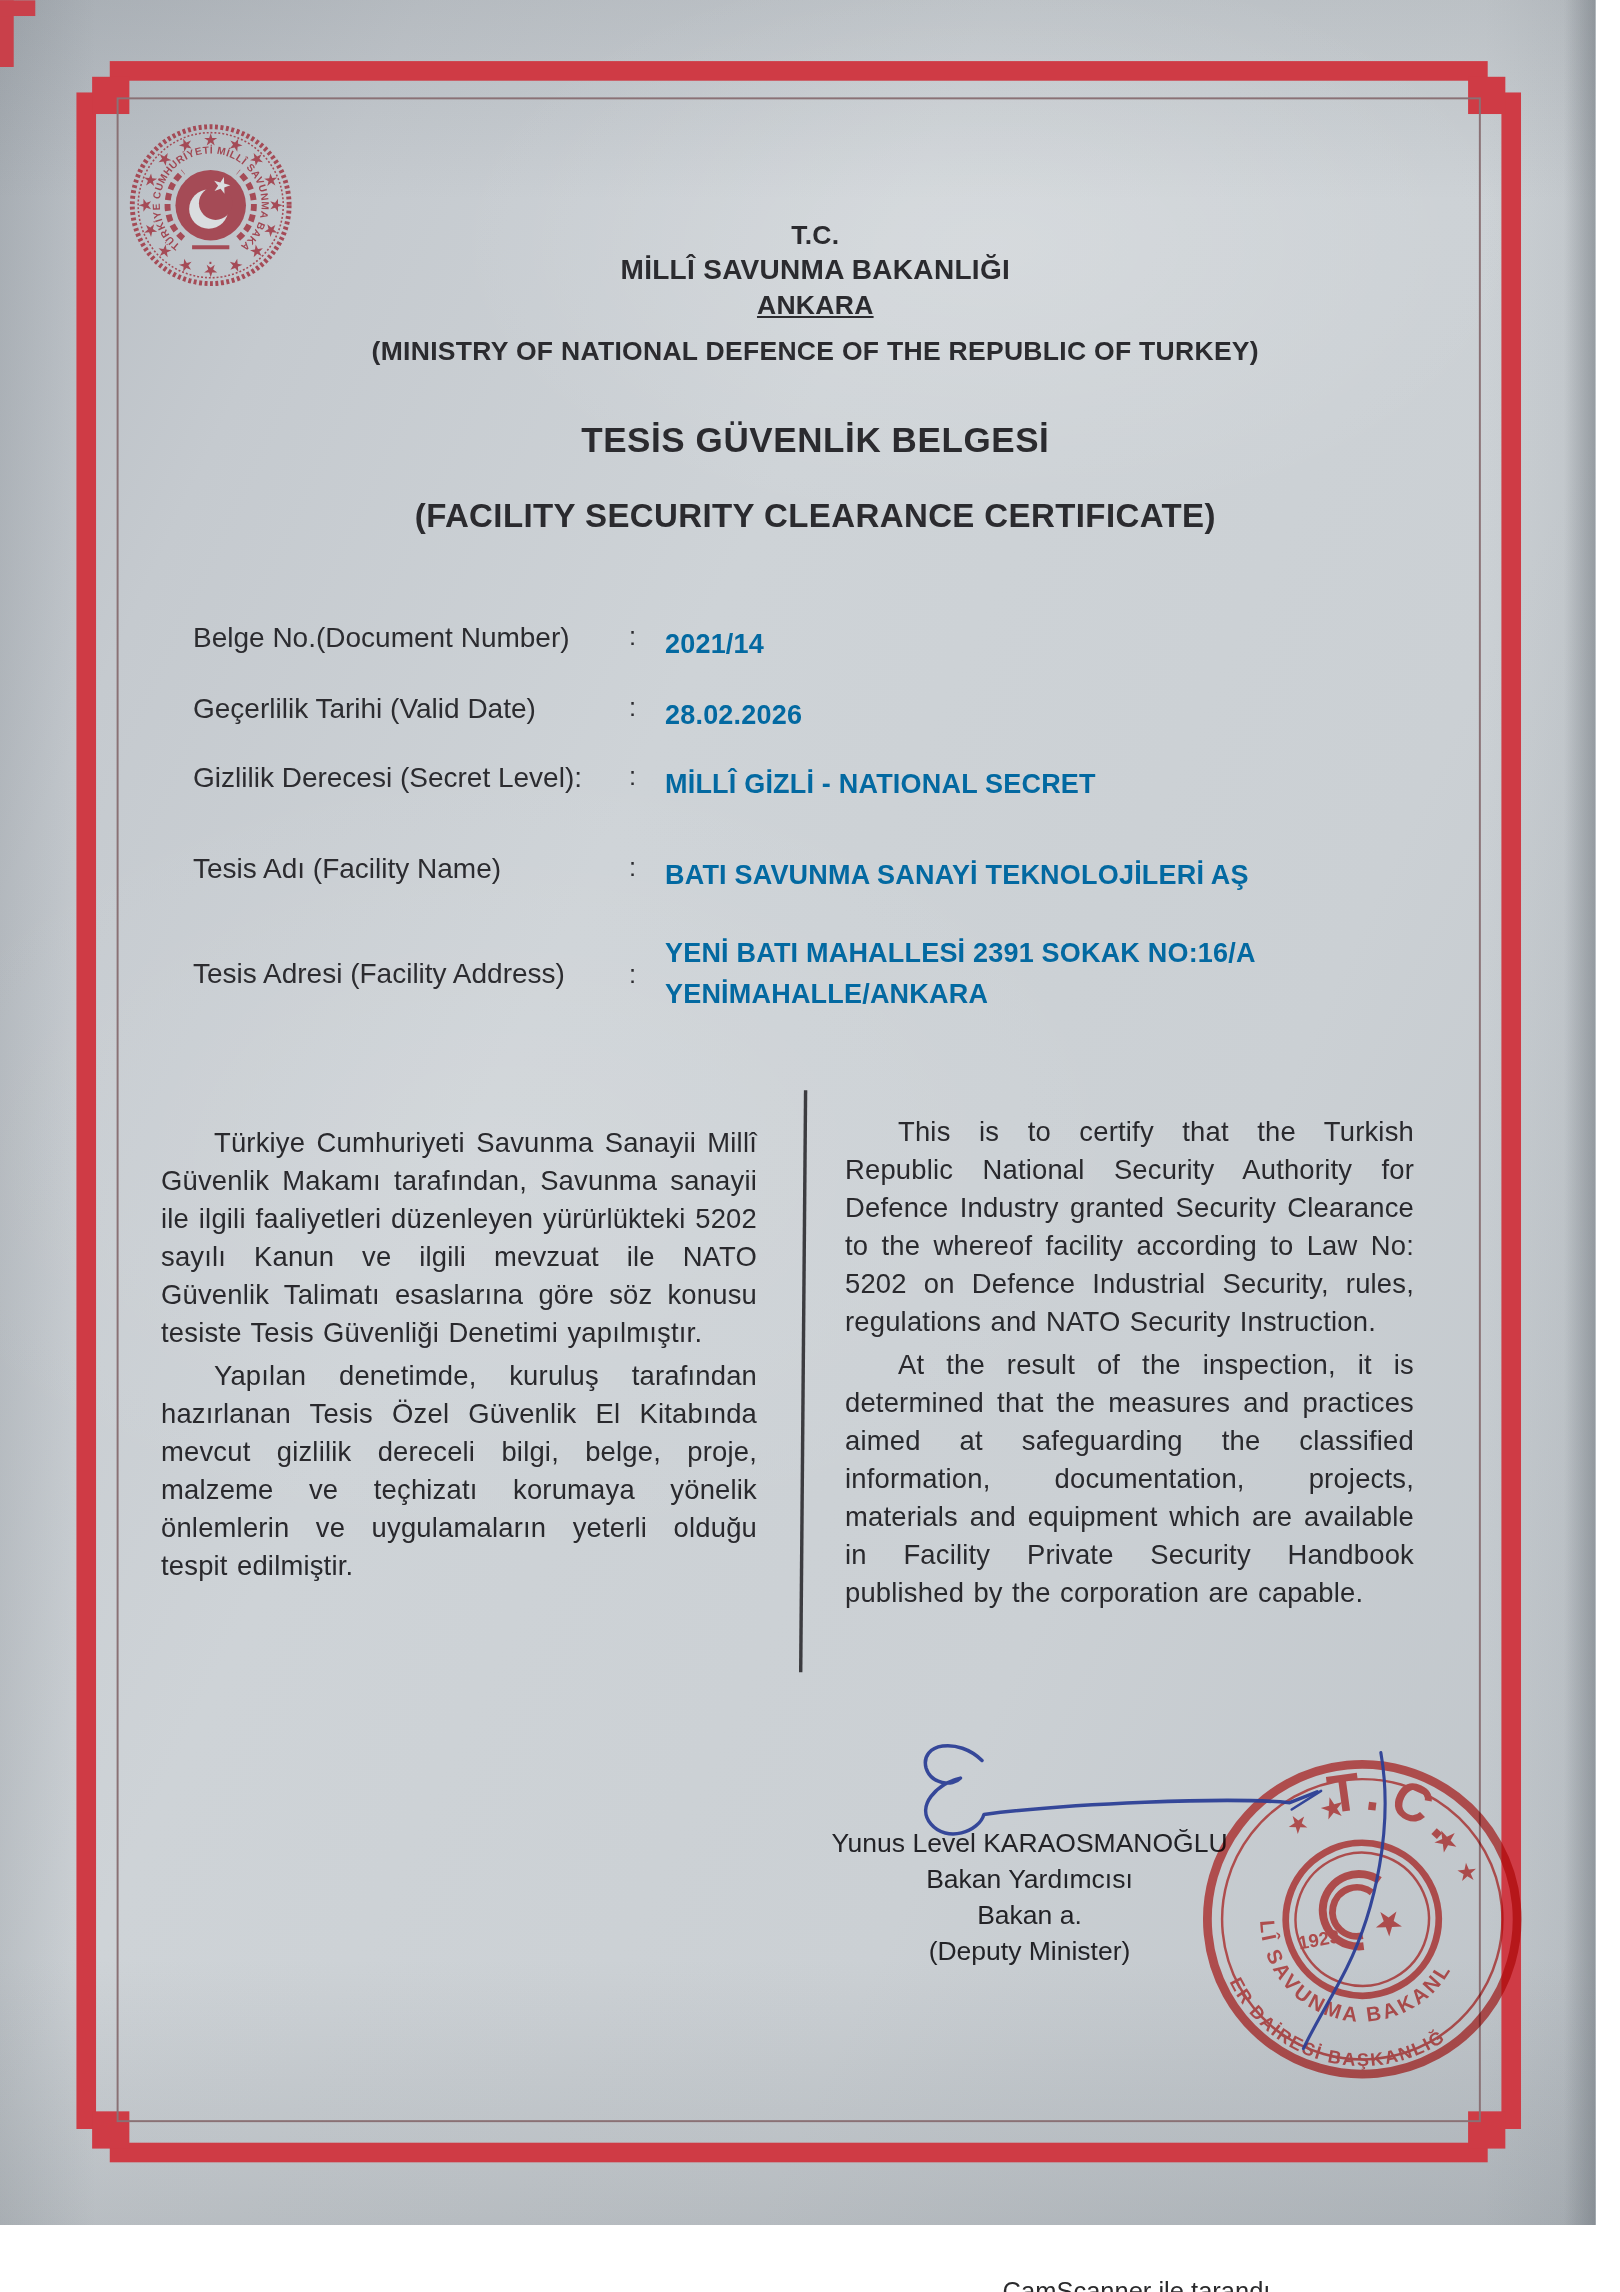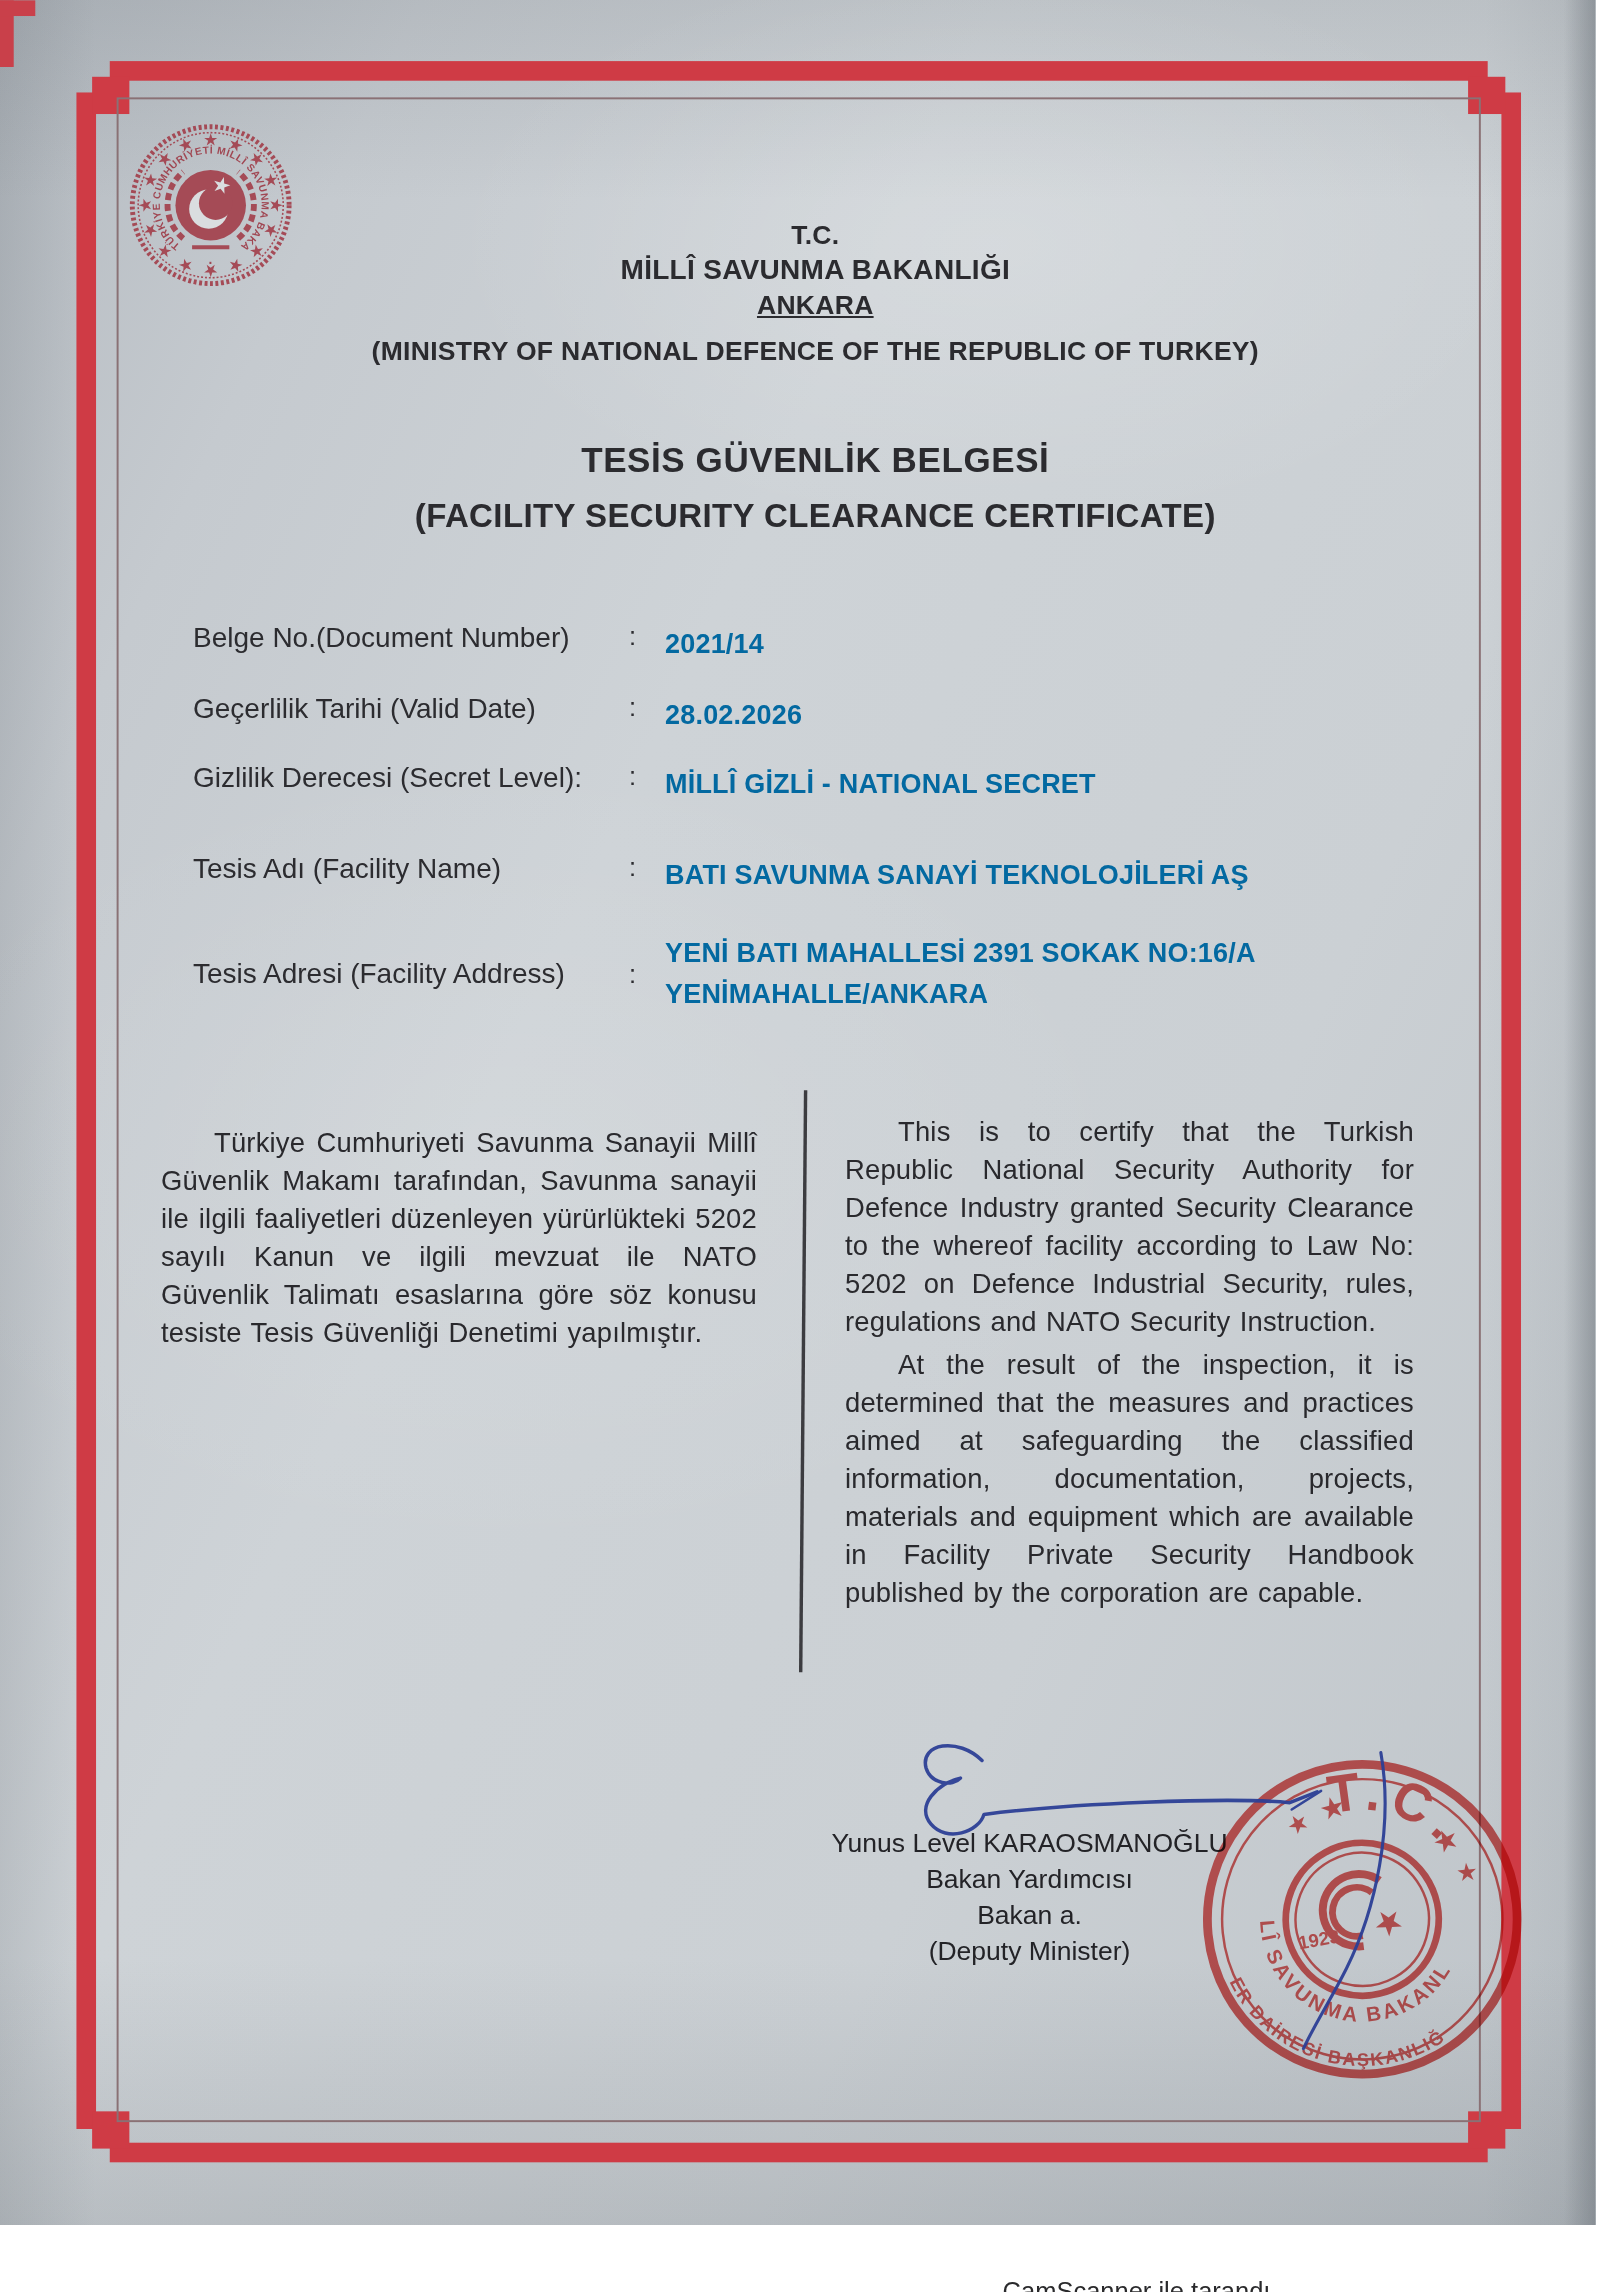--- a/index.html
+++ b/index.html
@@ -26,21 +26,21 @@
     background:linear-gradient(90deg, rgba(110,117,124,0), rgba(110,117,124,.5));}
   .white-strip-right{position:absolute;left:1596px;top:0;width:24.5px;height:2225px;background:#fff;}
 
   
   .abs{position:absolute;}
   .hdr{left:11.8px;width:1607px;text-align:center;font-weight:bold;color:#2b2b2f;letter-spacing:0.3px;}
   .hdr-tc{top:220px;font-size:26.5px;}
   .hdr-tr{top:254px;font-size:28px;}
   .hdr-city{top:290px;font-size:26.5px;text-decoration:underline;}
   .hdr-en{top:336px;font-size:26.5px;}
-  .title-tr{top:440px;font-size:35px;letter-spacing:0.6px;}
+  .title-tr{top:420px;font-size:35px;letter-spacing:0.6px;}
   .title-en{top:497px;font-size:33px;letter-spacing:0.4px;}
 
   .fieldrow{position:absolute;left:0;width:1620px;height:0;}
   .flabel{position:absolute;left:193px;top:2px;font-size:28px;color:#2c2c30;}
   .fsep{position:absolute;left:629px;top:2px;font-size:25.5px;color:#2c2c30;}
   .fval{position:absolute;left:665px;top:4px;width:647px;font-size:27px;font-weight:bold;
         line-height:41px;color:#0369a1;letter-spacing:0.2px;}
   .row5 .flabel{top:29px;}
   .row5 .fsep{top:31px;}
 
@@ -155,20 +155,21 @@
   <span class="fval">BATI SAVUNMA SANAYİ TEKNOLOJİLERİ AŞ</span>
 </div>
 <div class="fieldrow row5" style="top:929px">
   <span class="flabel">Tesis Adresi (Facility Address)</span>
   <span class="fsep">:</span>
   <span class="fval">YENİ BATI MAHALLESİ 2391 SOKAK NO:16/A YENİMAHALLE/ANKARA</span>
 </div>
 
 <div class="col col-left">
   <p>Türkiye Cumhuriyeti Savunma Sanayii Millî Güvenlik Makamı tarafından, Savunma sanayii ile ilgili faaliyetleri düzenleyen yürürlükteki 5202 sayılı Kanun ve ilgili mevzuat ile NATO Güvenlik Talimatı esaslarına göre söz konusu tesiste Tesis Güvenliği Denetimi yapılmıştır.</p>
+  <p>Yapılan denetimde, kuruluş tarafından hazırlanan Tesis Özel Güvenlik El Kitabında mevcut gizlilik dereceli bilgi, belge, proje, malzeme ve teçhizatı korumaya yönelik önlemlerin ve uygulamaların yeterli olduğu tespit edilmiştir.</p>
 </div>
 <div class="col col-right">
   <p>This is to certify that the Turkish Republic National Security Authority for Defence Industry granted Security Clearance to the whereof facility according to Law No: 5202 on Defence Industrial Security, rules, regulations and NATO Security Instruction.</p>
   <p>At the result of the inspection, it is determined that the measures and practices aimed at safeguarding the classified information, documentation, projects, materials and equipment which are available in Facility Private Security Handbook published by the corporation are capable.</p>
 </div>
 
 <div class="abs sig">
   <div>Yunus Level KARAOSMANOĞLU</div>
   <div>Bakan Yardımcısı</div>
   <div>Bakan a.</div>

